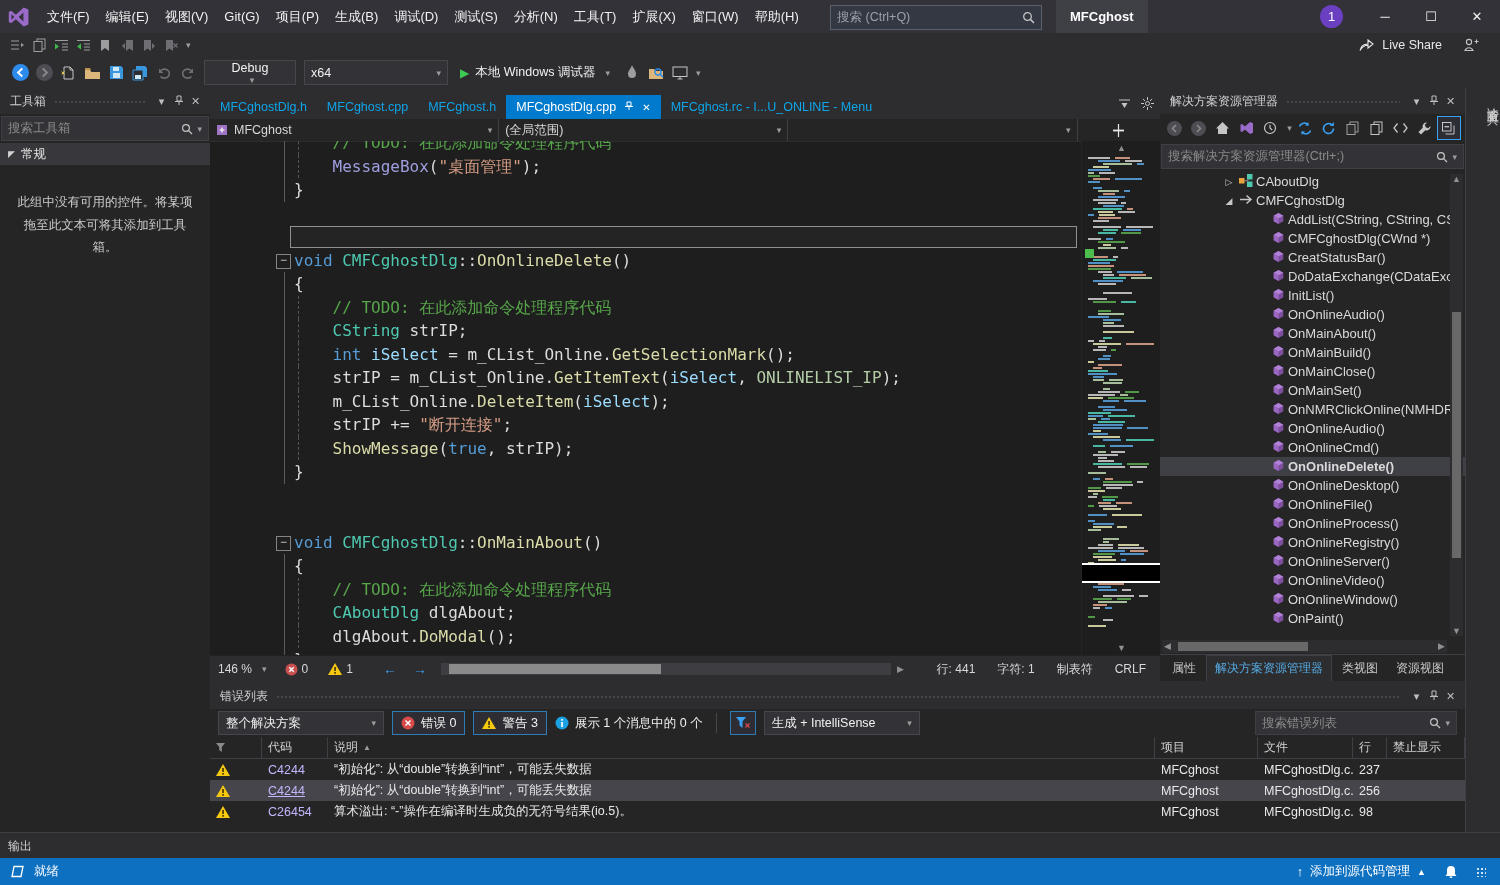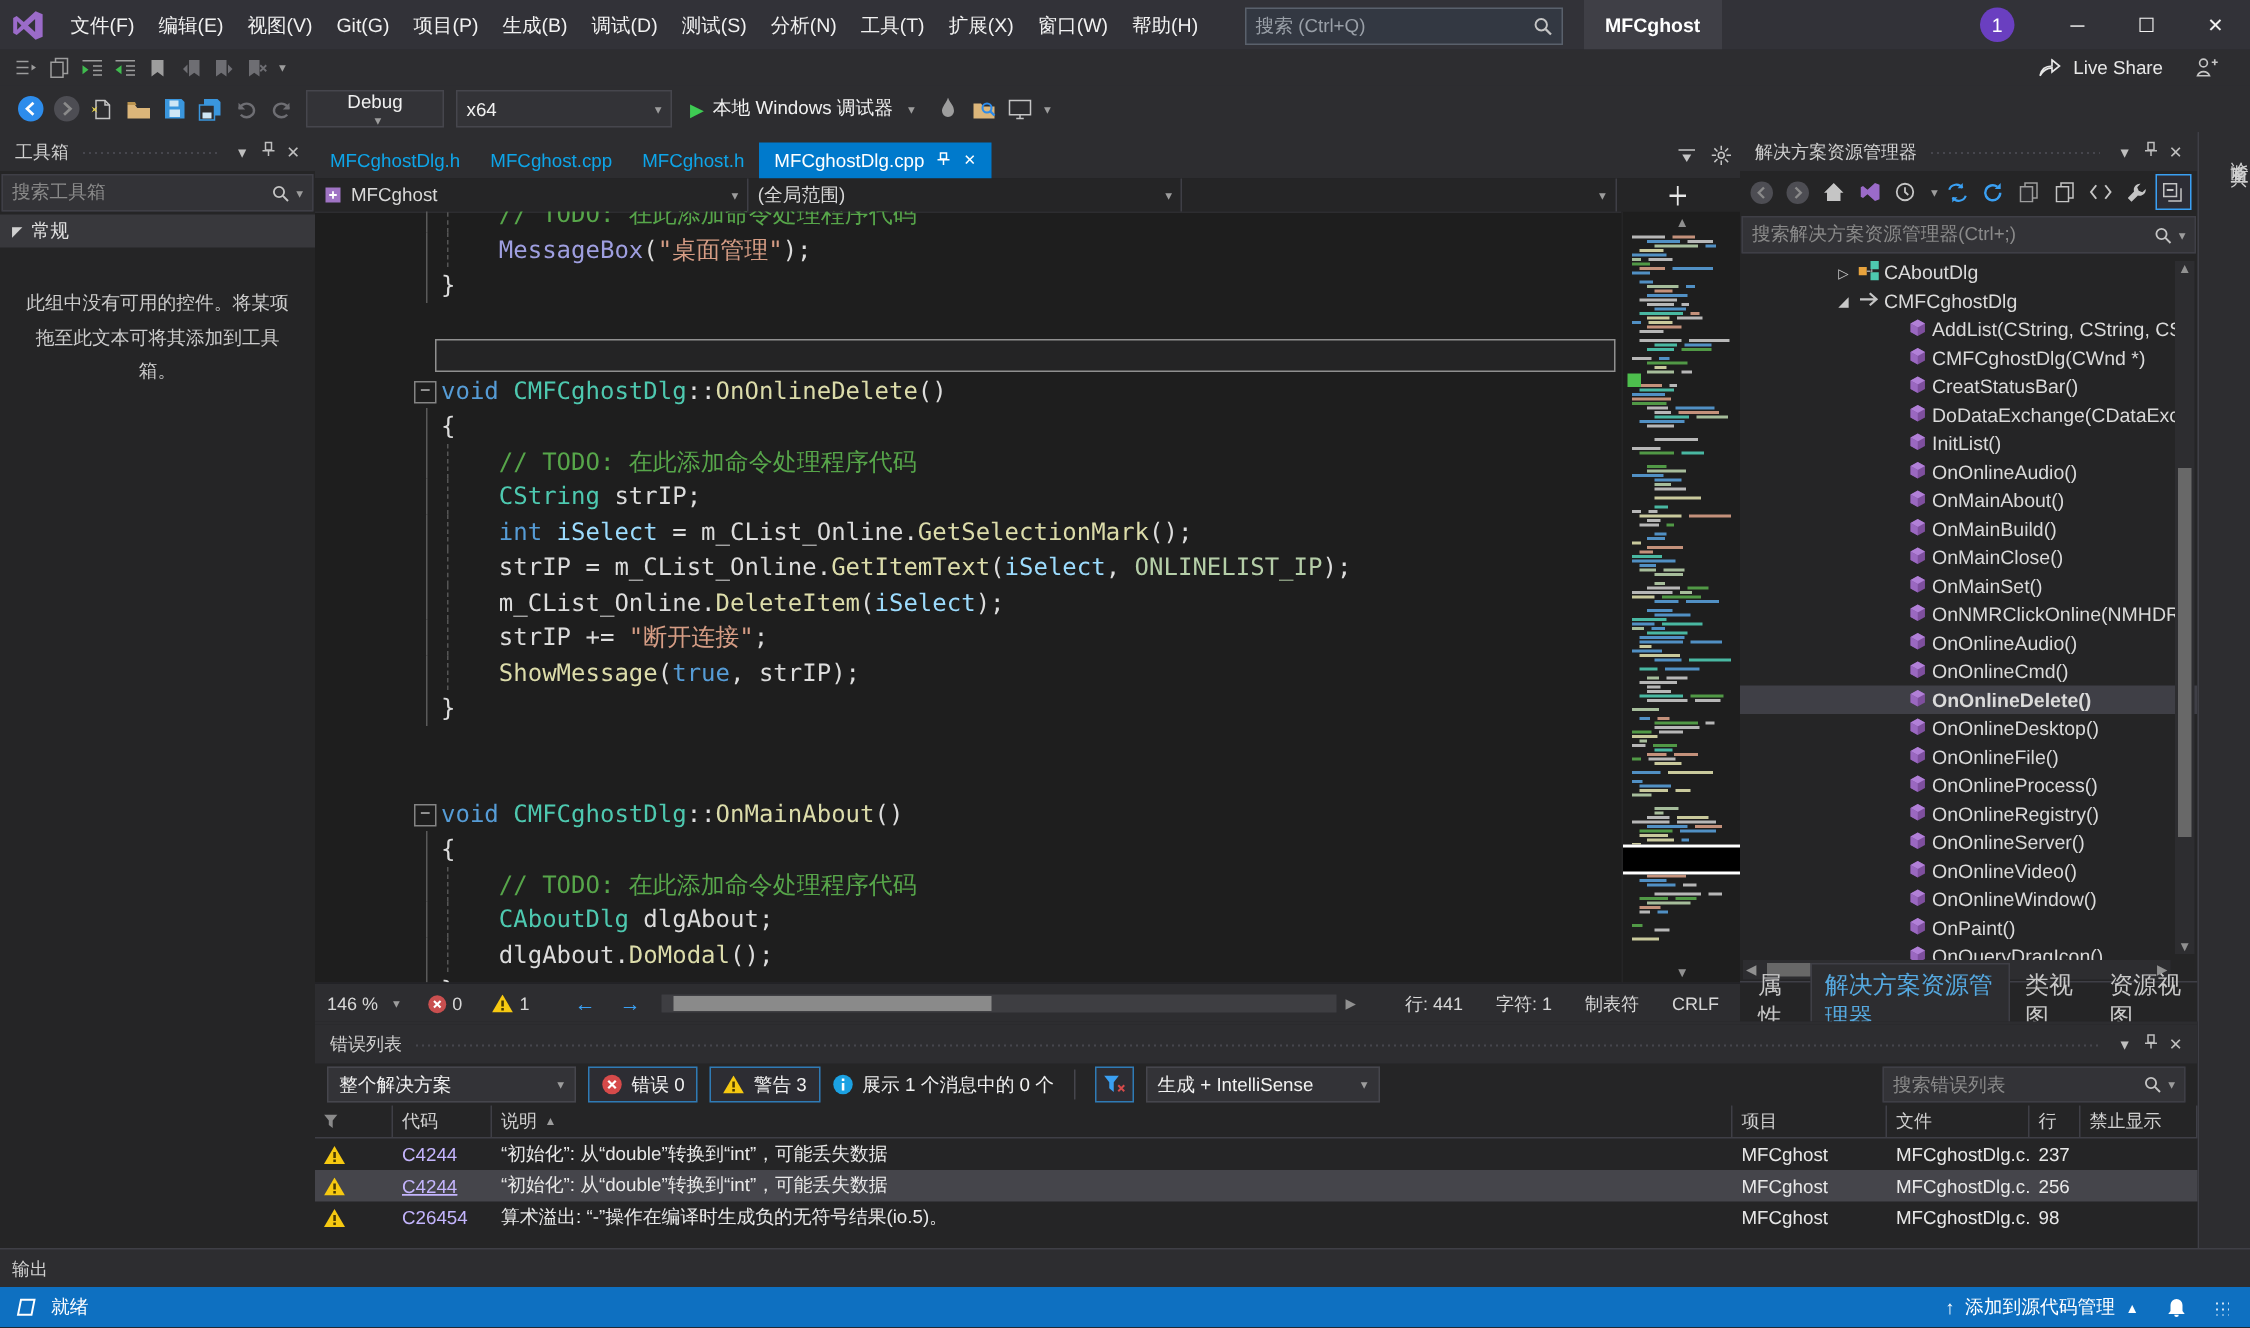--- a/index.html
+++ b/index.html
@@ -107,21 +107,21 @@
   .tree-row .exp{width:14px;font-size:9px;color:#c8c8c8;text-align:center;flex:none;}
   .tree-row .ticn{width:20px;flex:none;text-align:center;}
   .se-vscroll{position:absolute;right:2px;top:86px;width:13px;height:462px;}
   .se-vscroll .vtrack{position:absolute;inset:0;background:#2d2d30;}
   .se-vscroll .vthumb{position:absolute;left:2px;width:9px;top:138px;height:246px;background:#686868;}
   .se-vscroll .varr{position:absolute;left:0;right:0;text-align:center;color:#909090;font-size:9px;}
   .se-hscroll{position:absolute;left:2px;right:18px;top:552px;height:13px;background:#2d2d30;}
   .se-hscroll .hthumb{position:absolute;left:16px;top:2px;width:130px;height:9px;background:#686868;}
   .se-hscroll .harr{position:absolute;top:1px;color:#909090;font-size:9px;}
   .se-tabs{position:absolute;left:0;right:0;bottom:0;height:26px;display:flex;align-items:center;padding-left:4px;gap:2px;background:#252526;border-top:1px solid #3f3f46;}
-  .se-tab{padding:4px 8px;font-size:16px;color:#c8c8c8;font-family:Liberation Serif, serif;}
+  .se-tab{padding:4px 8px;font-size:12px;color:#c8c8c8;font-family:Liberation Serif, serif;}
   .se-tab.active{background:#2d2d30;border:1px solid #3f3f46;color:#55a9e0;}
 
   
   .rightstrip{left:1465px;top:88px;width:35px;height:744px;background:#2d2d30;border-left:1px solid #3f3f46;}
   .vtab{writing-mode:vertical-rl;color:#d0d0d0;font-size:12px;margin:10px auto;display:block;text-align:center;width:100%;letter-spacing:2px;}
 
   
   .errorlist{left:210px;top:681px;width:1255px;height:151px;background:#252526;border-top:2px solid #2d2d30;}
   .el-toolbar{height:28px;display:flex;align-items:center;padding:0 8px;gap:8px;}
   .el-drop{height:22px;background:#333337;border:1px solid #46464d;display:flex;align-items:center;padding:0 7px;font-size:12.5px;color:#f1f1f1;gap:6px;}
@@ -386,20 +386,23 @@
           </div>
           <div class="tab">
             <span>MFCghost.h</span>
           </div>
           <div class="tab active">
             <span>MFCghostDlg.cpp</span>
             <span class="ticon"><svg width="10" height="10">
                 <path d="M3 1h4v4H3zM5 5v4M1 5.5h8" stroke="#fff" fill="none"></path>
               </svg></span>
             <span class="ticon">✕</span>
+          </div>
+          <div class="tab">
+            <span>MFCghost.rc - I...U_ONLINE - Menu</span>
           </div>
         </div>
       <div class="tabbar-icons">
         <span class="icn">
             <svg width="13" height="10">
               <path d="M1 1h11" stroke="#c5c5c5"></path>
               <path d="M3.5 4h6L6.5 9z" fill="#c5c5c5"></path>
             </svg>
           </span>
         <span class="icn">
@@ -980,28 +983,20 @@
           <span>OnOnlineWindow()</span>
         </div>
         <div class="tree-row" style="padding-left: 108px;">
           <span class="ticn"><svg width="13" height="13">
               <path d="M6.5 1l4.8 2.7v5.6L6.5 12 1.7 9.3V3.7z" fill="#7e4f9e"></path>
               <path d="M6.5 1l4.8 2.7L6.5 6.4 1.7 3.7z" fill="#b180d7"></path>
               <path d="M6.5 6.4V12L1.7 9.3V3.7z" fill="#9a68c0"></path>
             </svg></span>
           <span>OnPaint()</span>
         </div>
-        <div class="tree-row" style="padding-left: 108px;">
-          <span class="ticn"><svg width="13" height="13">
-              <path d="M6.5 1l4.8 2.7v5.6L6.5 12 1.7 9.3V3.7z" fill="#7e4f9e"></path>
-              <path d="M6.5 1l4.8 2.7L6.5 6.4 1.7 3.7z" fill="#b180d7"></path>
-              <path d="M6.5 6.4V12L1.7 9.3V3.7z" fill="#9a68c0"></path>
-            </svg></span>
-          <span>OnQueryDragIcon()</span>
-        </div>
       </div>
     <div class="se-vscroll">
       <div class="vtrack"></div>
       <span class="varr" style="top:0;">▲</span>
       <div class="vthumb"></div>
       <span class="varr" style="bottom:0;">▼</span>
     </div>
     <div class="se-hscroll">
       <span class="harr" style="left:2px;">◀</span>
       <div class="hthumb"></div>

